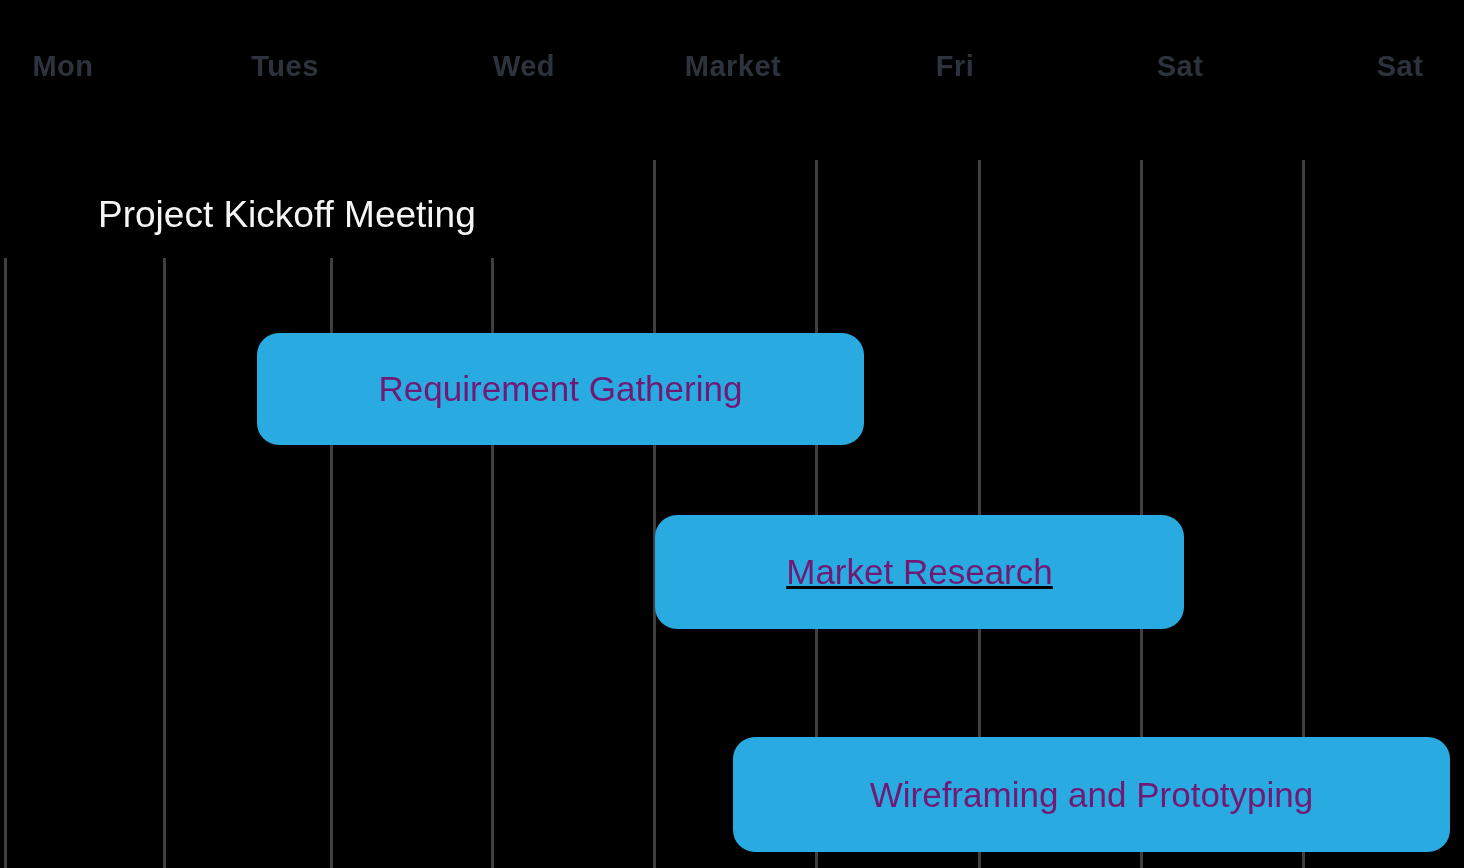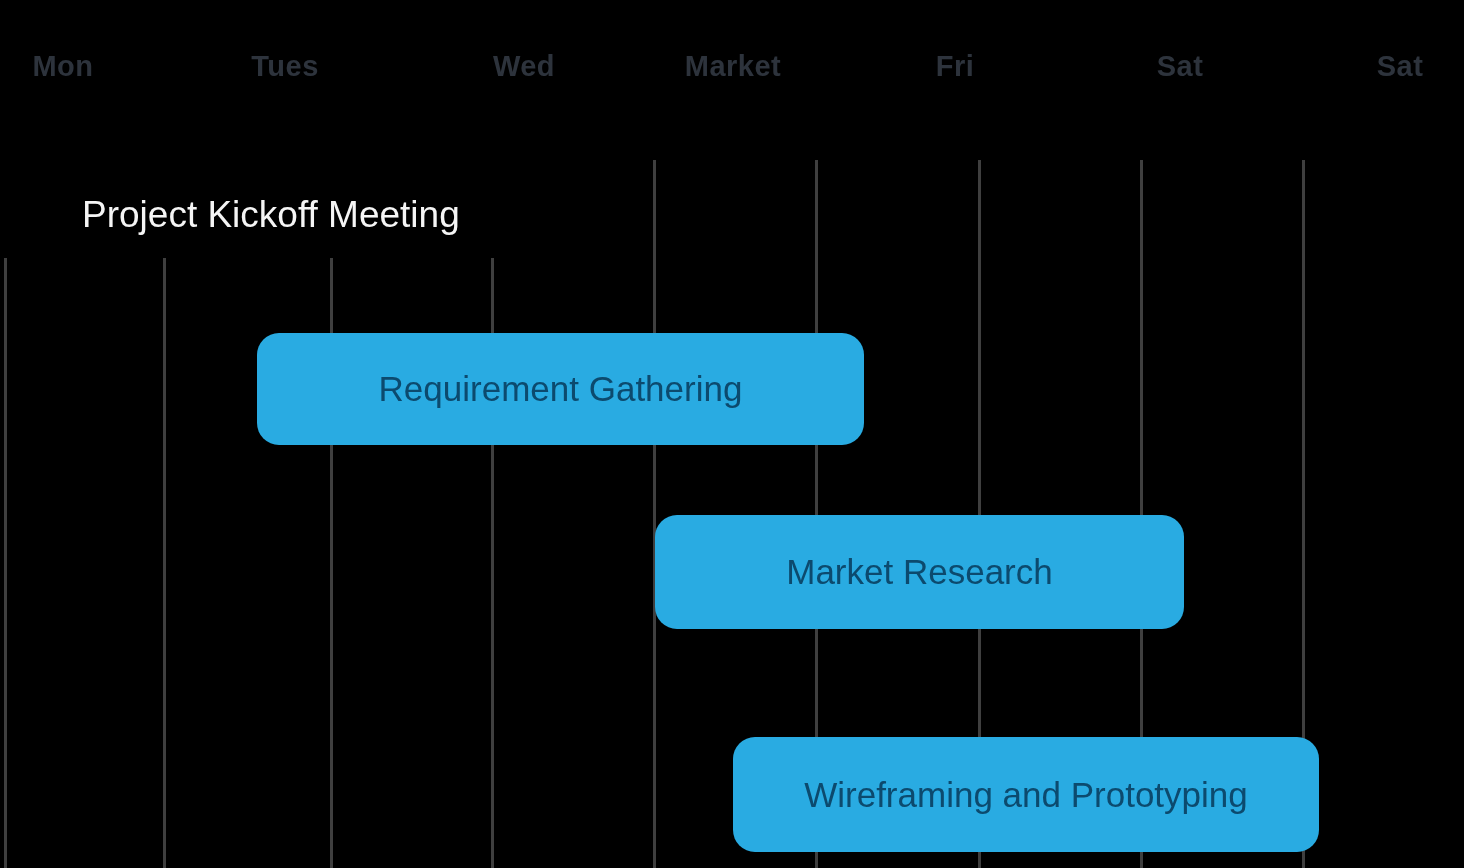--- a/index.html
+++ b/index.html
@@ -53,48 +53,48 @@
   .gridline.g3 { left: 491px; }
   .gridline.g4 { left: 653px; }
   .gridline.g5 { left: 815px; }
   .gridline.g6 { left: 978px; }
   .gridline.g7 { left: 1140px; }
   .gridline.g8 { left: 1302px; }
 
   
   .task-text-label {
     position: absolute;
-    left: 82px;
+    left: 98px;
     top: 194px;
     font-size: 37px;
     font-weight: 500;
     color: #f5f5f5;
     white-space: nowrap;
     z-index: 3;
   }
 
   
   .task-bar {
     position: absolute;
     background: #29abe2;
     border-radius: 22px;
     display: flex;
     align-items: center;
     justify-content: center;
     z-index: 2;
   }
   .task-bar .bar-label {
-    color: #0c4a6e;
+    color: #701a75;
     font-size: 35px;
     font-weight: 500;
     white-space: nowrap;
   }
   .task-bar.b1 { left: 257px; top: 333px; width: 607px; height: 112px; }
-  .task-bar.b2 { left: 655px; top: 515px; width: 529px; height: 114px; }
-  .task-bar.b3 { left: 733px; top: 737px; width: 586px; height: 115px; }
+  .task-bar.b2 { left: 655px; top: 515px; width: 529px; height: 114px; text-decoration: underline; }
+  .task-bar.b3 { left: 733px; top: 737px; width: 717px; height: 115px; }
 </style>
 </head>
 <body>
 
 <div class="chart">
 
   <div>
     <span class="axis-label d0">Mon</span>
     <span class="axis-label d1">Tues</span>
     <span class="axis-label d2">Wed</span>

